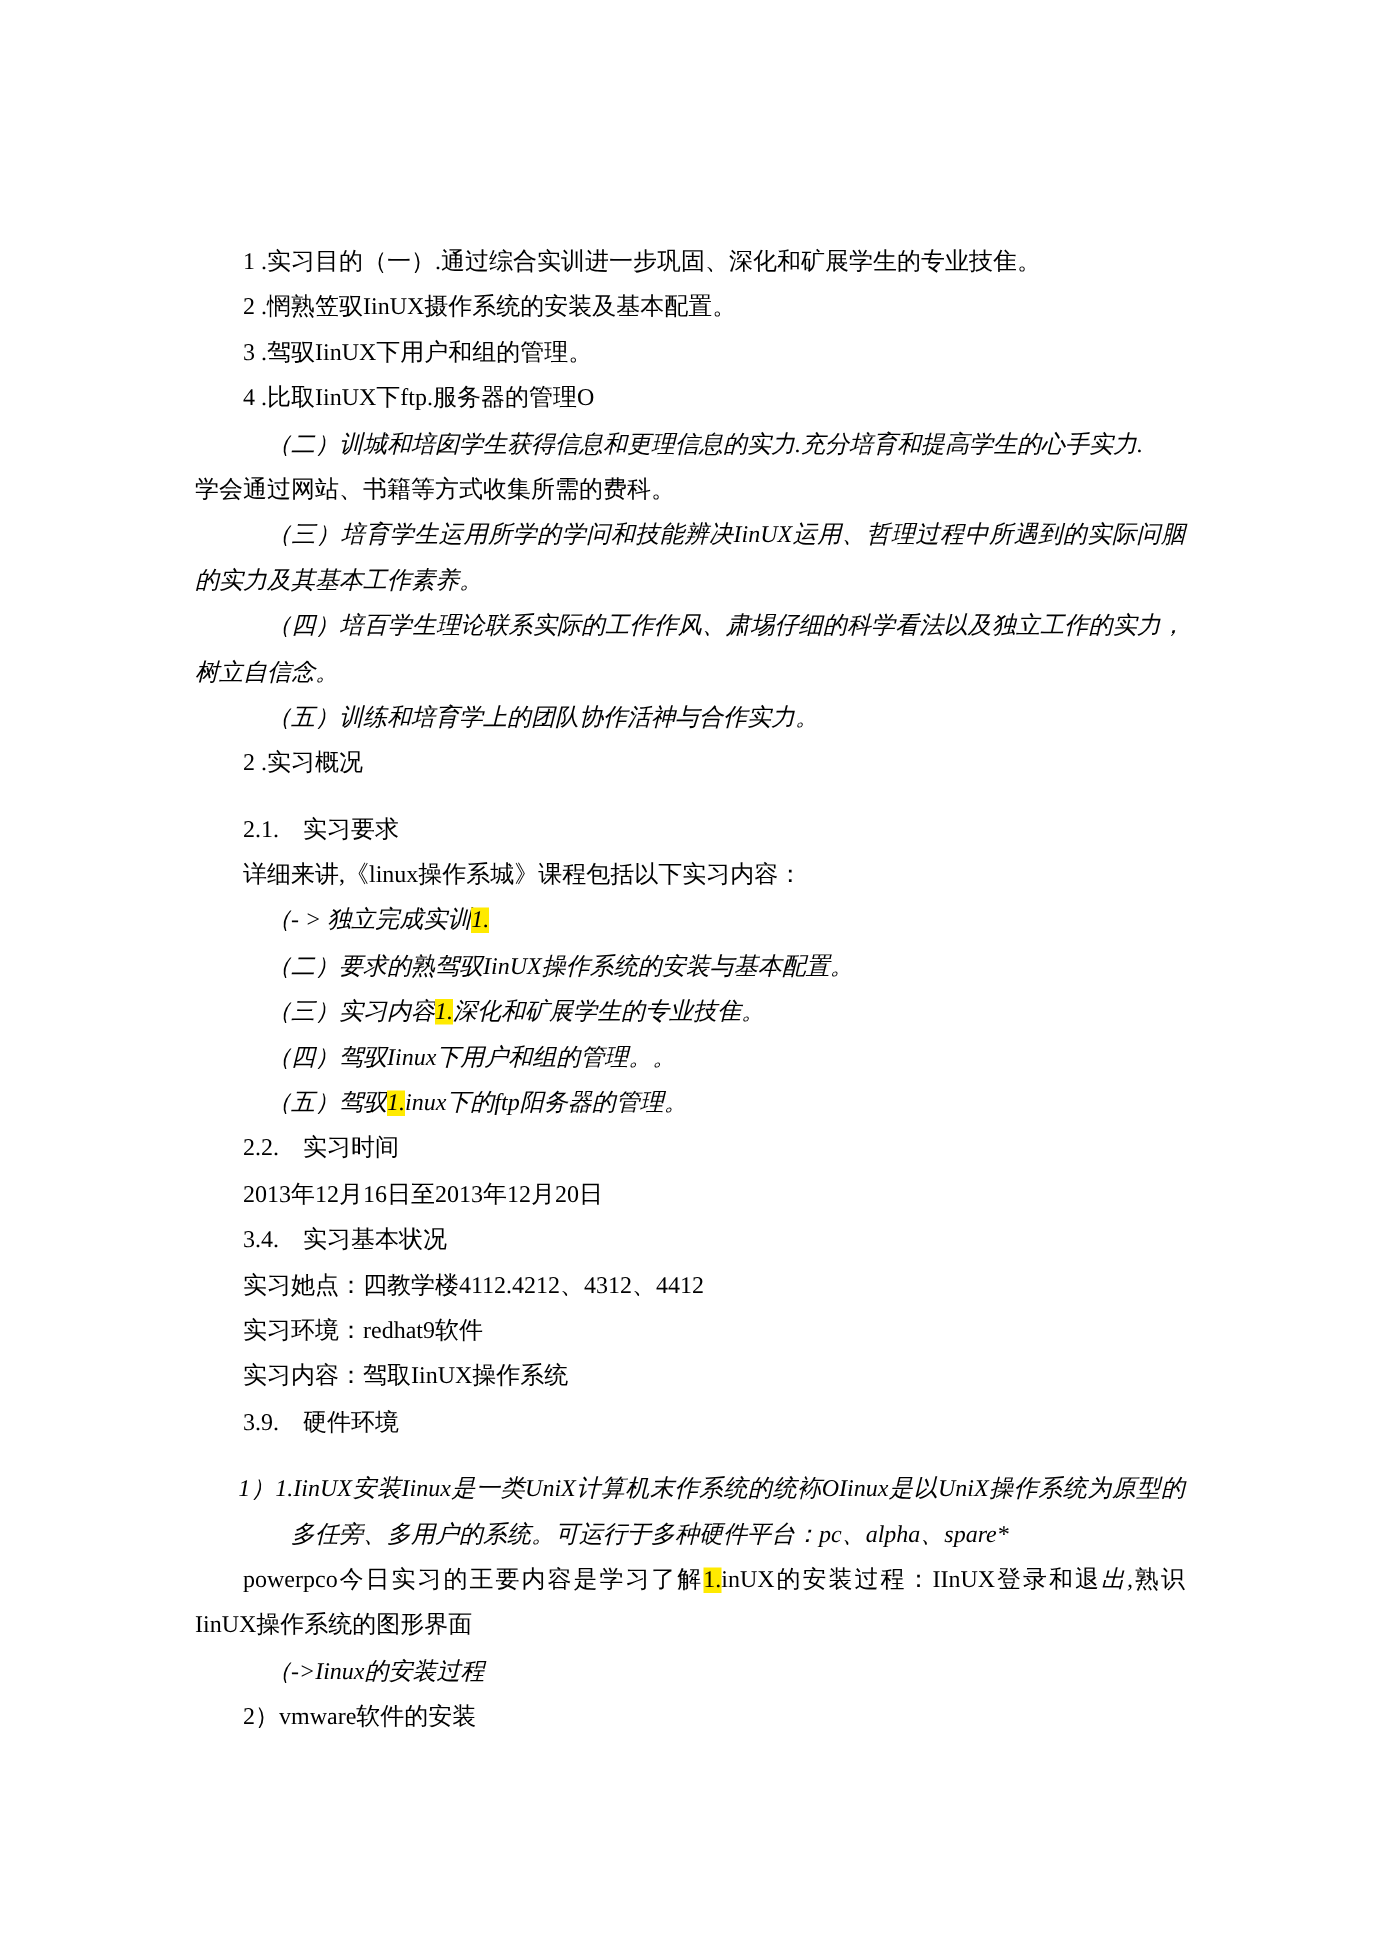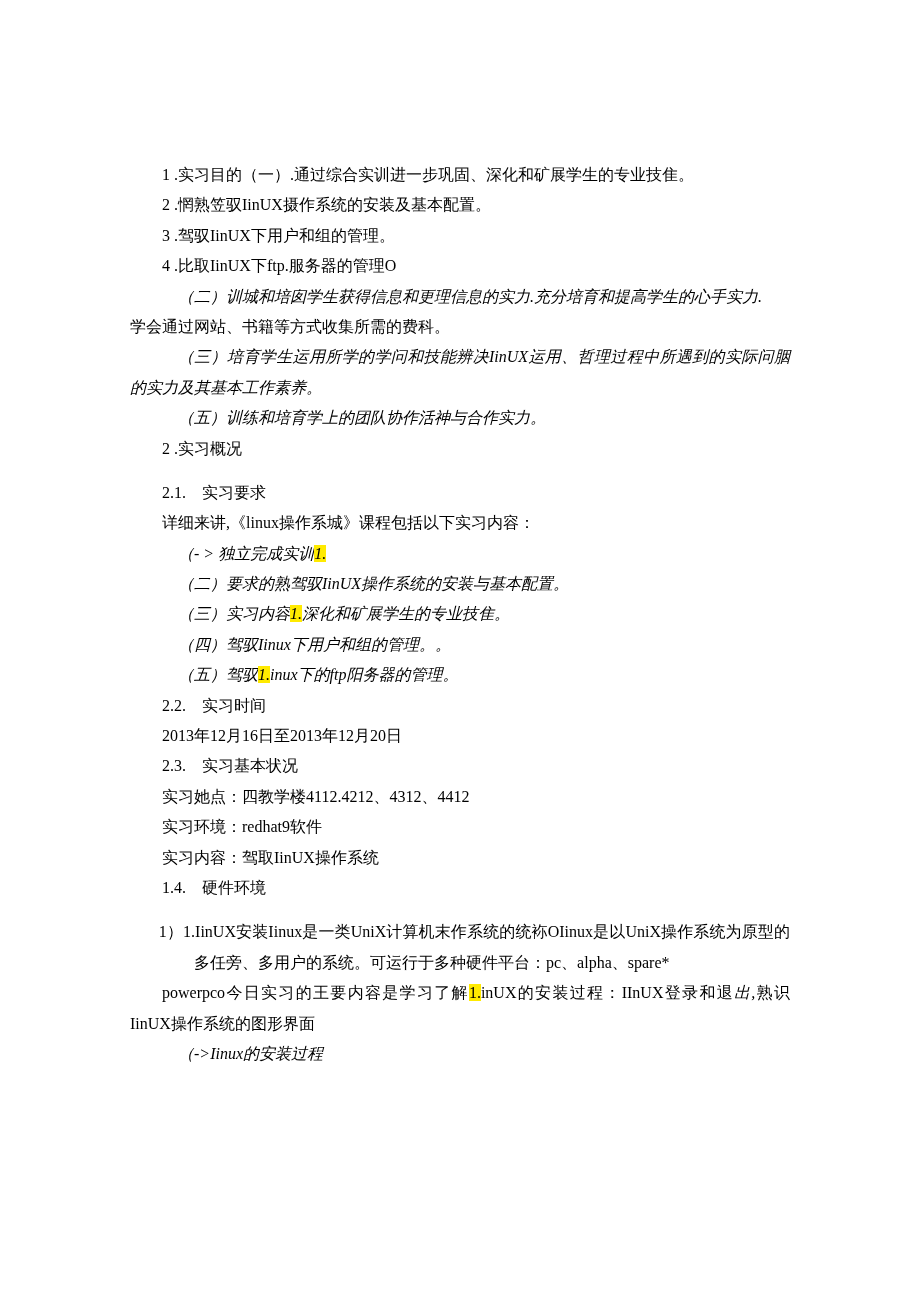--- a/index.html
+++ b/index.html
@@ -39,20 +39,21 @@
 
 <div class="page">
 
   <p class="para indent1">1 .实习目的（一）.通过综合实训进一步巩固、深化和矿展学生的专业技隹。</p>
   <p class="para indent1">2 .惘熟笠驭IinUX摄作系统的安装及基本配置。</p>
   <p class="para indent1">3 .驾驭IinUX下用户和组的管理。</p>
   <p class="para indent1">4 .比取IinUX下ftp.服务器的管理O</p>
   <p class="para indent2">（二）训城和培囱学生获得信息和更理信息的实力.充分培育和提高学生的心手实力.</p>
   <p class="para noindent">学会通过网站、书籍等方式收集所需的费科。</p>
   <p class="para indent2">（三）培育学生运用所学的学问和技能辨决IinUX运用、哲理过程中所遇到的实际问胭的实力及其基本工作素养。</p>
+  <p class="para indent2">（四）培百学生理论联系实际的工作作风、肃埸仔细的科学看法以及独立工作的实力，树立自信念。</p>
   <p class="para indent2">（五）训练和培育学上的团队协作活神与合作实力。</p>
   <p class="para indent1">2 .实习概况</p>
 
   <div class="spacer"></div>
 
   <p class="para indent1">2.1.　实习要求</p>
   <p class="para indent1">详细来讲,《linux操作系城》课程包括以下实习内容：</p>
 
   <p class="para indent2">
     <span>（- &gt; 独立完成实训</span><span class="hl">1.</span>
@@ -61,29 +62,30 @@
   <p class="para indent2">
     <span>（三）实习内容</span><span class="hl">1.</span><span>深化和矿展学生的专业技隹。</span>
   </p>
   <p class="para indent2">（四）驾驭Iinux下用户和组的管理。。</p>
   <p class="para indent2">
     <span>（五）驾驭</span><span class="hl">1.</span><span>inux下的ftp阳务器的管理。</span>
   </p>
 
   <p class="para indent1">2.2.　实习时间</p>
   <p class="para indent1">2013年12月16日至2013年12月20日</p>
-  <p class="para indent1">2.3.　实习基本状况</p>
+  <p class="para indent1">3.4.　实习基本状况</p>
   <p class="para indent1">实习她点：四教学楼4112.4212、4312、4412</p>
   <p class="para indent1">实习环境：redhat9软件</p>
   <p class="para indent1">实习内容：驾取IinUX操作系统</p>
-  <p class="para indent1">1.4.　硬件环境</p>
+  <p class="para indent1">3.9.　硬件环境</p>
 
   <div class="spacer"></div>
 
-  <p class="para" style="padding-left:4em; text-indent:-2.2em; margin-left:0;">1）1.IinUX安装Iinux是一类UniX计算机末作系统的统袮OIinux是以UniX操作系统为原型的多任旁、多用户的系统。可运行于多种硬件平台：pc、alpha、spare*</p>
+  <p class="para" style="padding-left:4em; text-indent:-2.2em; margin-left:0;font-style:italic;">1）1.IinUX安装Iinux是一类UniX计算机末作系统的统袮OIinux是以UniX操作系统为原型的多任旁、多用户的系统。可运行于多种硬件平台：pc、alpha、spare*</p>
 
   <p class="para indent1">
     <span>powerpco今日实习的王要内容是学习了解</span><span class="hl">1.</span><span>inUX的安装过程：IInUX登录和退</span><span class="italic">出,</span><span>熟识IinUX操作系统的图形界面</span>
   </p>
 
   <p class="para indent2">（-&gt;Iinux的安装过程</p>
+  <p class="para indent1">2）vmware软件的安装</p>
 
 </div>
 
 </body></html>

